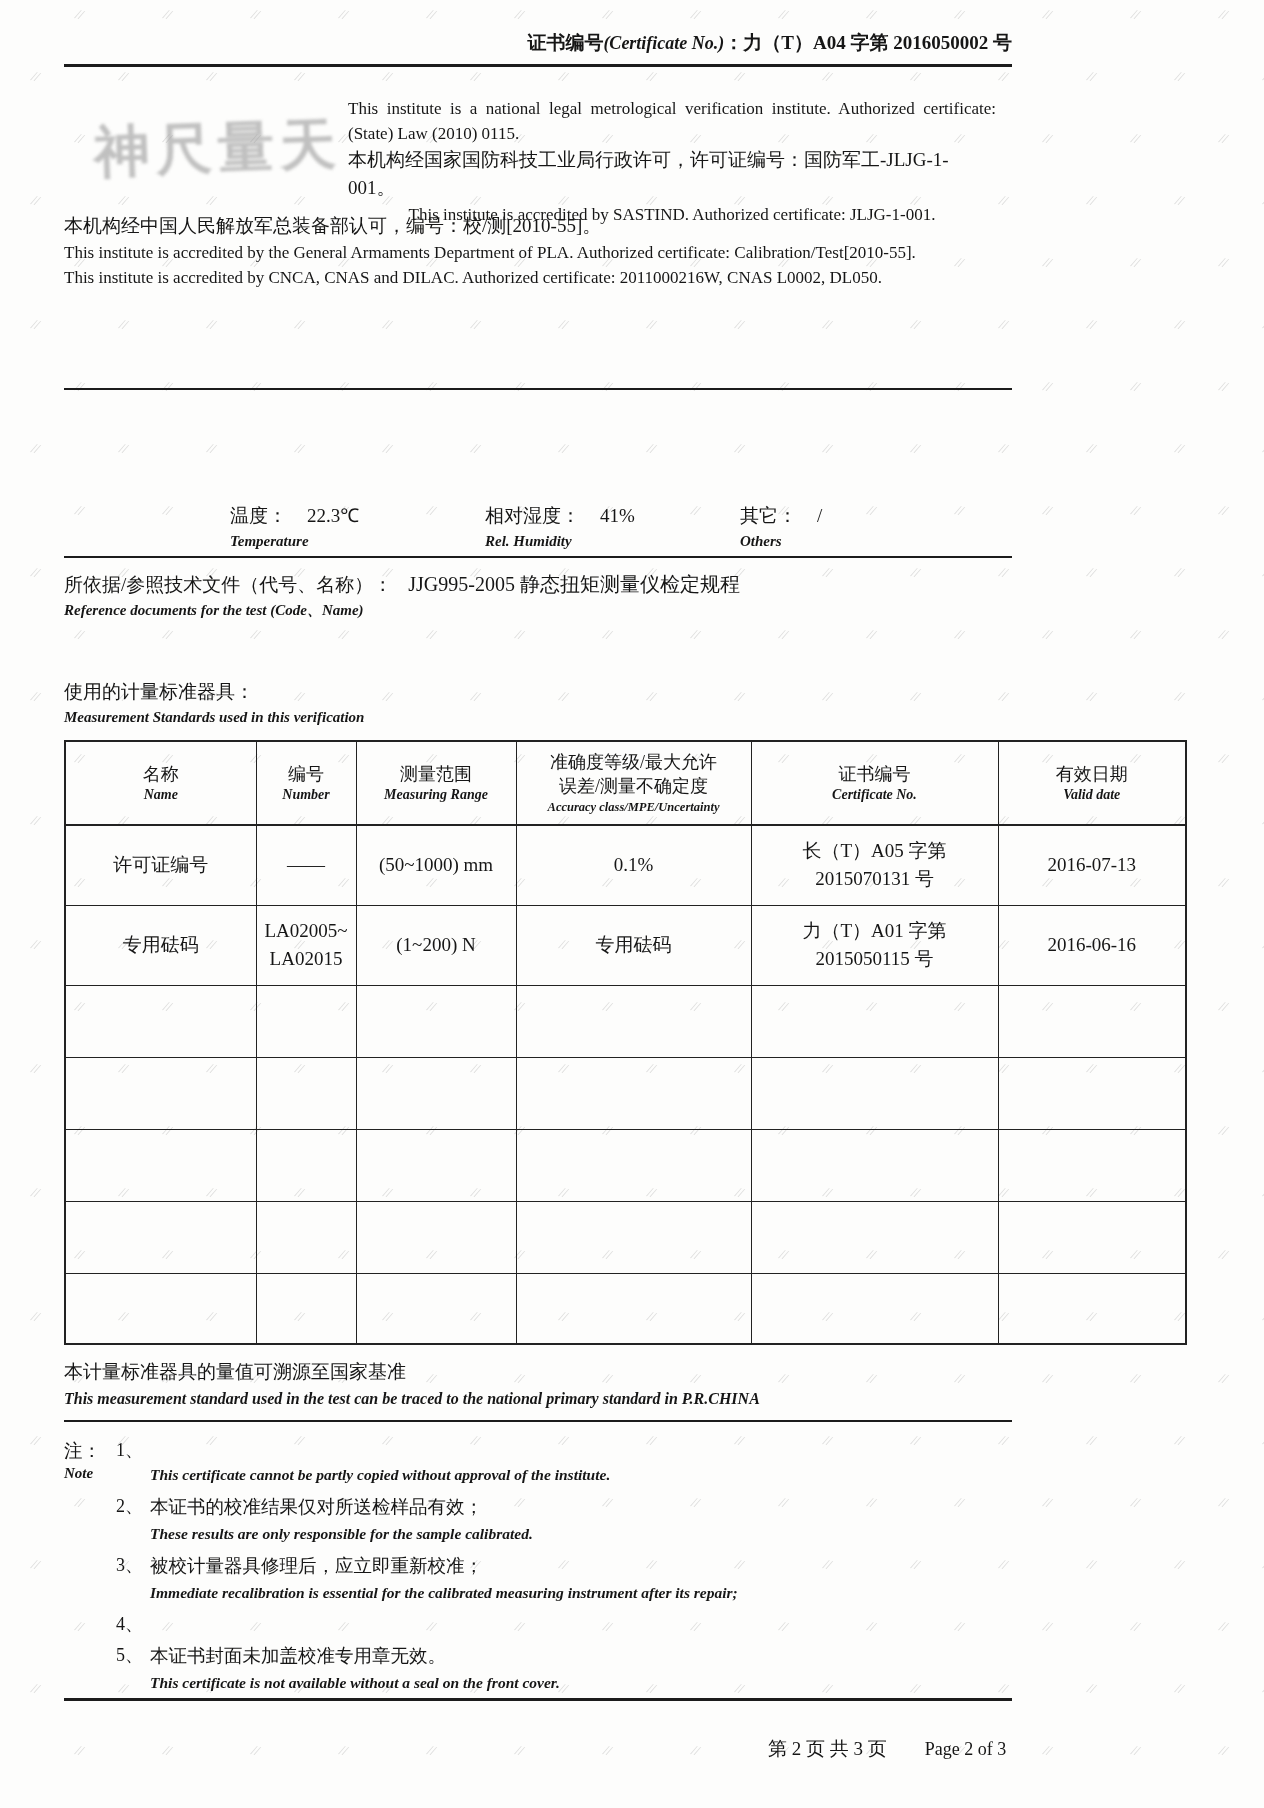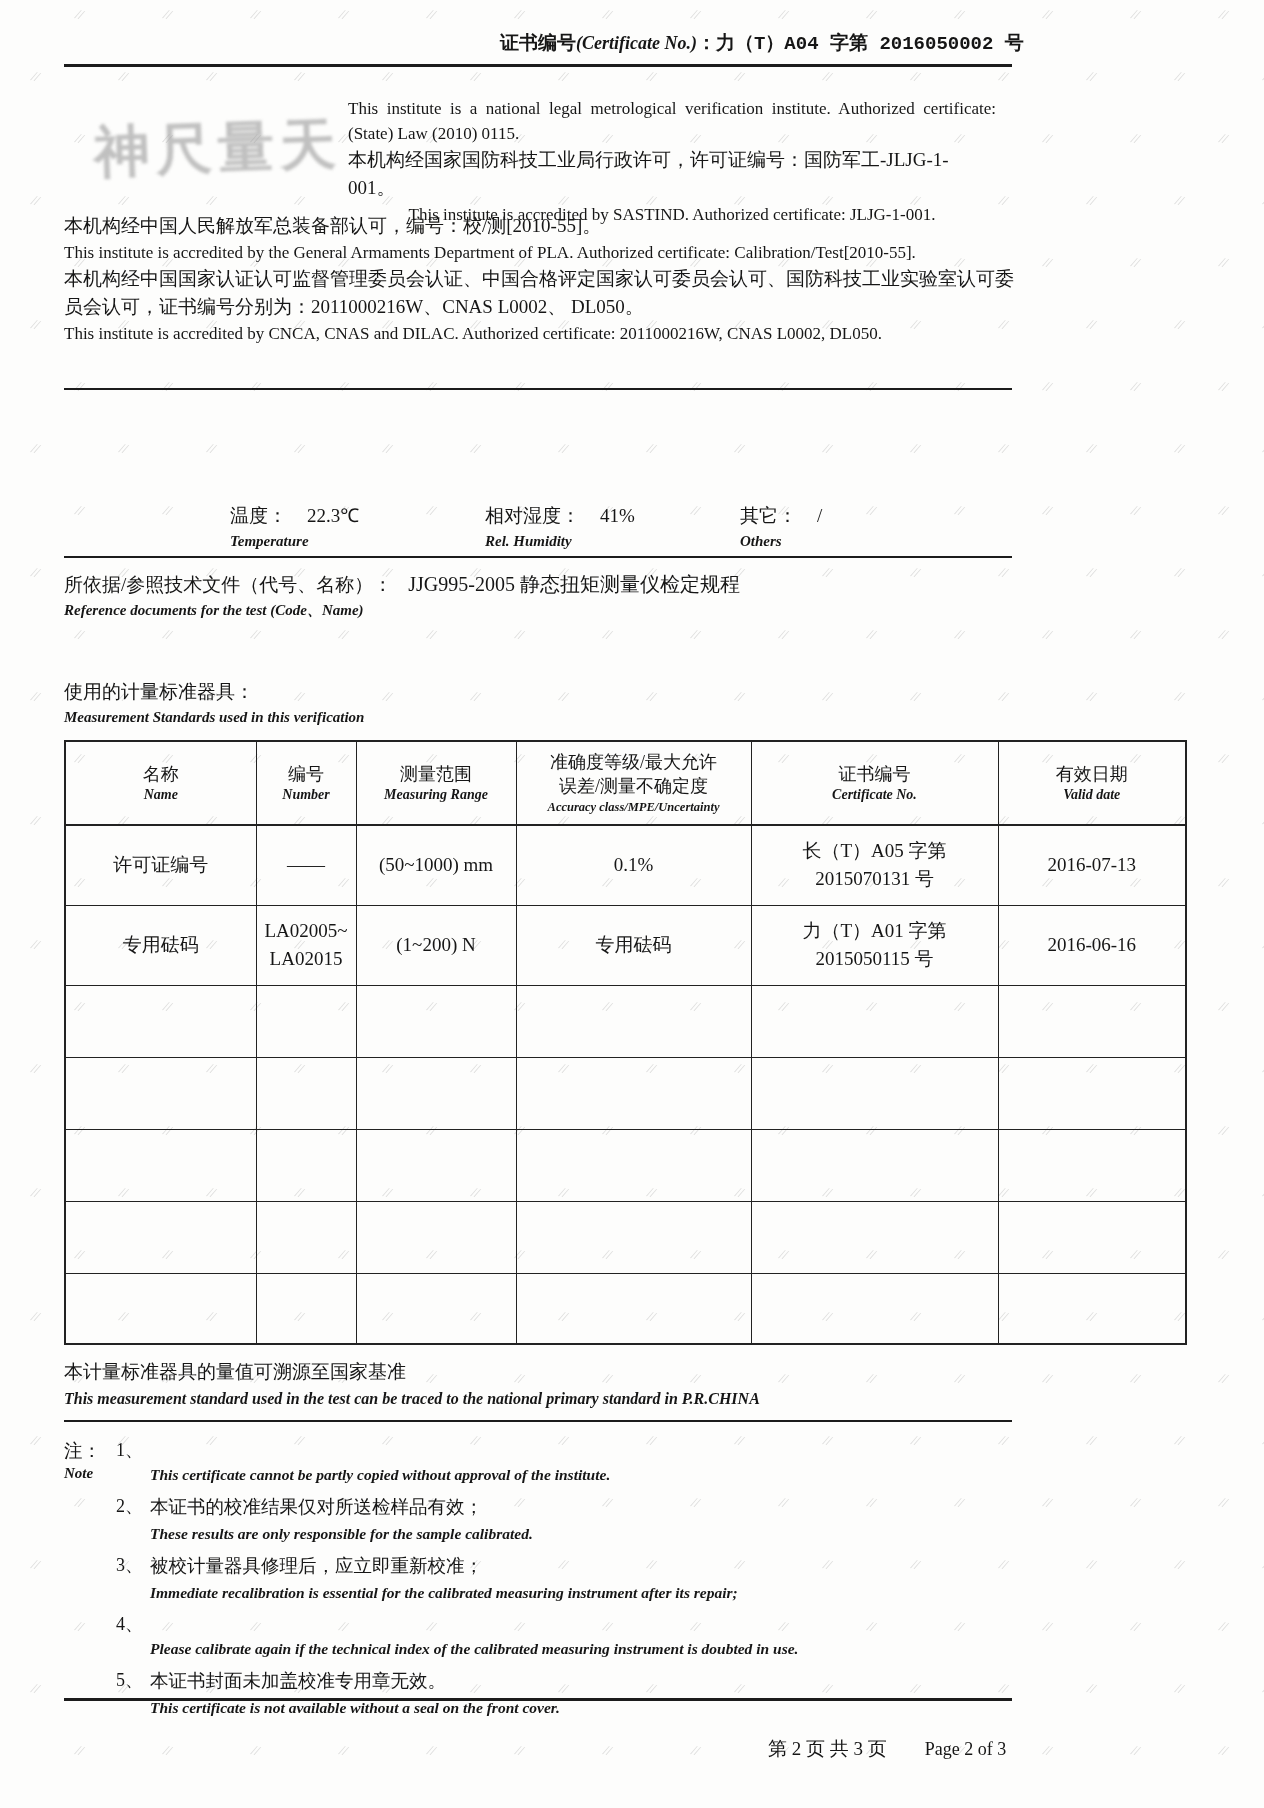--- a/index.html
+++ b/index.html
@@ -24,21 +24,21 @@
   .zh   { font-size:19px; line-height:28px; }
   .en   { font-size:17px; line-height:25px; }
   .just { text-align:justify; }
   .ctr  { text-align:center; }
   .enb  { font-style:italic; font-weight:bold; }
   .preline { white-space:pre-line; }
   
   .hdr { top:30px; left:500px; width:512px; text-align:right; white-space:nowrap; }
   .hdr .hz { font-weight:bold; font-size:19px; }
   .hdr .he { font-weight:bold; font-style:italic; font-size:18px; }
-  .hdr .hv { font-weight:bold; font-size:19px;font-family:Liberation Mono, monospace; }
+  .hdr .hv { font-weight:bold; font-size:19px; }
   
   .seal { top:98px; left:88px; width:260px; height:110px; font-size:56px; font-weight:bold;
           color:#9b9b9b; letter-spacing:6px; filter:blur(1.4px); opacity:.62;
           transform:rotate(-2deg); text-align:center; line-height:100px; }
   
   .intro-right { top:96px; left:348px; width:648px; }
   .intro-full  { top:212px; left:64px;  width:950px; }
   .intro-right p, .intro-full p { margin:0; }
   
   .locus { top:408px; left:64px; }
@@ -518,21 +518,20 @@
 
   <div class="layer intro-right">
     <p class="en just">This institute is a national legal metrological verification institute.  Authorized certificate: (State) Law (2010) 0115.</p>
     <p class="zh">本机构经国家国防科技工业局行政许可，许可证编号：国防军工-JLJG-1-001。</p>
     <p class="en ctr">This institute is accredited by SASTIND. Authorized certificate: JLJG-1-001.</p>
   </div>
 
   <div class="layer intro-full">
     <p class="zh">本机构经中国人民解放军总装备部认可，编号：校/测[2010-55]。</p>
     <p class="en">This institute is accredited by the General Armaments Department of PLA. Authorized certificate: Calibration/Test[2010-55].</p>
-    <p class="zh">本机构经中国国家认证认可监督管理委员会认证、中国合格评定国家认可委员会认可、国防科技工业实验室认可委员会认可，证书编号分别为：2011000216W、CNAS L0002、 DL050。</p>
     <p class="en">This institute is accredited by CNCA, CNAS and DILAC. Authorized certificate: 2011000216W, CNAS L0002, DL050.</p>
   </div>
 
   <div class="rule r-1"></div>
 
 
   <div class="layer envrow-t e1">
     <div class="zh">
       <span>温度：</span><span class="env-val">22.3℃</span>
     </div>
@@ -695,21 +694,20 @@
           <div class="l1">
               <span class="nnum">3、</span>
               <span class="nzh">被校计量器具修理后，应立即重新校准；</span>
             </div>
           <div class="nen">Immediate recalibration is essential for the calibrated measuring instrument after its repair;</div>
         </div>
         <div class="nitem">
           <div class="l1">
               <span class="nnum">4、</span>
             </div>
-          <div class="nen">Please calibrate again if the technical index of the calibrated measuring instrument is doubted in use.</div>
         </div>
         <div class="nitem">
           <div class="l1">
               <span class="nnum">5、</span>
               <span class="nzh">本证书封面未加盖校准专用章无效。</span>
             </div>
           <div class="nen">This certificate is not available without a seal on the front cover.</div>
         </div>
       </div>
     </div>

